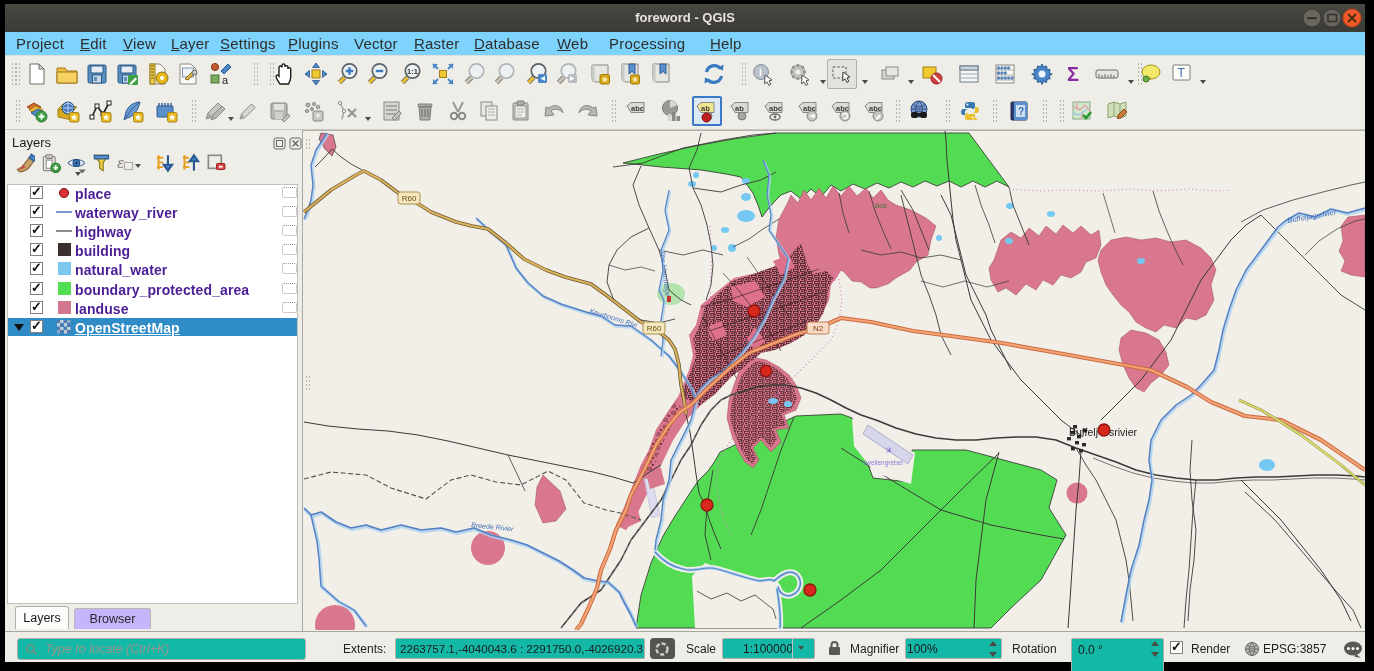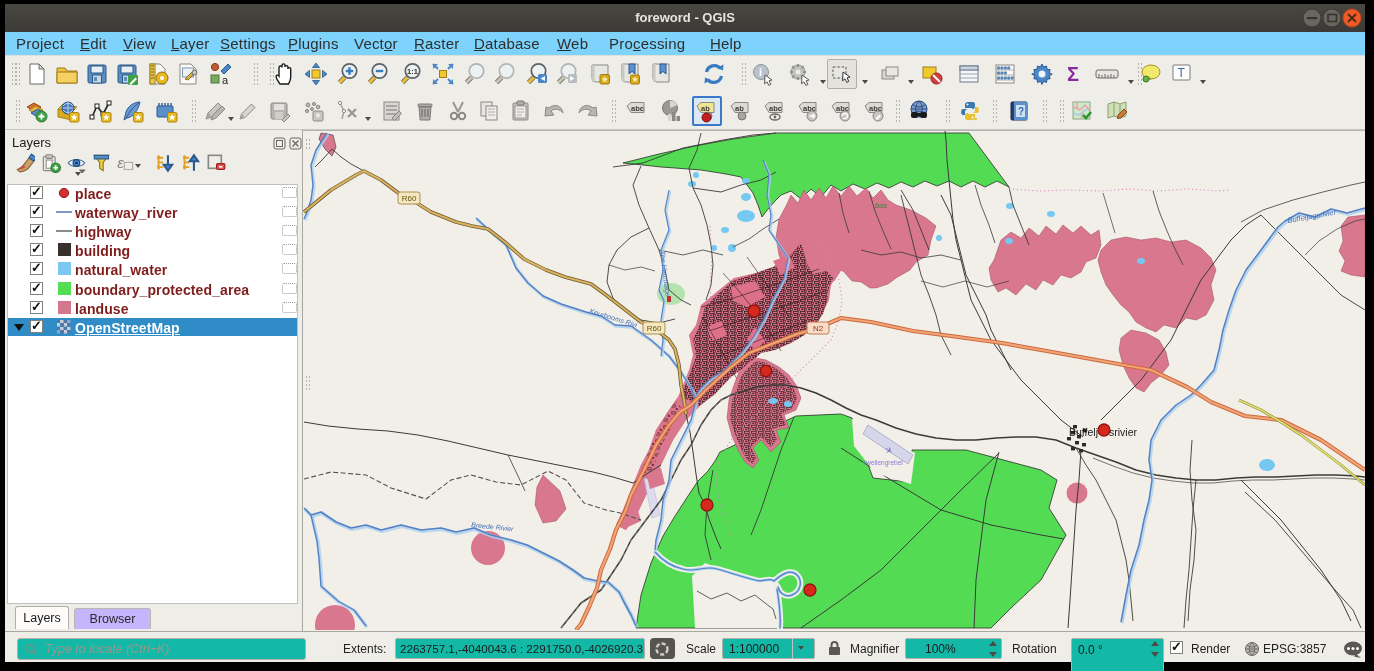--- a/index.html
+++ b/index.html
@@ -12,21 +12,21 @@
 .mi{position:absolute;top:3px;}
 #tb1{position:absolute;left:0;top:52px;width:1360px;height:36px;background:#efede8;}
 #tb2{position:absolute;left:0;top:88px;width:1360px;height:38px;background:#efede8;border-bottom:1px solid #c9c7c1;}
 #main{position:absolute;left:0;top:126px;width:1360px;height:501px;background:#efede8;}
 #dock{position:absolute;left:0;top:0;width:297px;height:501px;}
 #ltitle{position:absolute;left:7px;top:5px;font-size:13px;color:#1c1c1c}
 #llist{position:absolute;left:2px;top:54px;width:291px;height:420px;background:#fff;border:1px solid #c2c0ba}
 #mapwrap{position:absolute;left:297px;top:0px;width:1063px;height:501px;background:#f2efe9;border-left:1px solid #a9a7a1;border-top:1px solid #b4b2ac}
 #status{position:absolute;left:0;top:627px;width:1360px;height:31px;background:#efede8;border-top:1px solid #a9a7a2;font-size:12px;color:#222}
 .inp{position:absolute;background:#14b8a6;border:1px solid #b1afa9;border-radius:2px;font-size:12px;color:#1a1a1a}
-.lay{position:absolute;left:0;width:291px;height:20px;font-size:14px;font-weight:bold;color:#7f1d1d;letter-spacing:0.1px}
+.lay{position:absolute;left:0;width:291px;height:20px;font-size:14px;font-weight:bold;color:#4c1d95;letter-spacing:0.1px}
 .cb{position:absolute;width:13px;height:13px;background:#fff;border:1px solid #82807b;}
 .ck{position:absolute;left:0px;top:-3px;font-size:13px;color:#111;font-weight:bold}
 .chip{position:absolute;right:5px;top:4px;width:15px;height:11px;border:1px dotted #9a9892;border-radius:2px}
 .sep{position:absolute;width:7px;height:26px;
  background-image:radial-gradient(circle,#b5b3ad 1px,transparent 1.1px);background-size:3px 4px;background-position:1px 1px}
 .dd{position:absolute;width:0;height:0;border-left:3.5px solid transparent;border-right:3.5px solid transparent;border-top:4.5px solid #4a4a46}
 </style></head><body>
 <div id="win">
 <div id="title">foreword - QGIS</div>
 <svg style="position:absolute;left:1293px;top:0px" width="68" height="28" viewBox="0 0 68 28">
@@ -756,29 +756,29 @@
         <path d="M8.2 8.2 l3 3" stroke="#8a8880" stroke-width="1.4"></path>
       </svg>
       <div style="position:absolute;left:40px;top:10px;font-style:italic;color:#98968d;font-size:12.5px">Type to locate (Ctrl+K)</div>
       <div style="position:absolute;left:338px;top:10px">Extents:</div>
       <div class="inp" style="left:390px;top:6px;width:250px;height:21px;padding:3px 4px;font-size:11.6px;white-space:nowrap">2263757.1,-4040043.6 : 2291750.0,-4026920.3</div>
       <div style="position:absolute;left:645px;top:6px;width:25px;height:21px;background:#56544f;border-radius:4px"></div>
       <svg style="position:absolute;left:649px;top:9px" width="16" height="16" viewBox="0 0 16 16">
         <circle cx="8" cy="8" r="5.5" fill="none" stroke="#cfcdc7" stroke-width="2.4" stroke-dasharray="4.2 2"></circle>
       </svg>
       <div style="position:absolute;left:681px;top:10px">Scale</div>
-      <div class="inp" style="left:717px;top:6px;width:93px;height:21px;padding:3px 6px">1:100000</div>
+      <div class="inp" style="left:717px;top:6px;width:93px;height:21px;padding:3px 20px">1:100000</div>
       <div style="position:absolute;left:787px;top:6px;width:1px;height:21px;background:#c4c2bc"></div>
       <div class="dd" style="left:793px;top:14px"></div>
       <svg style="position:absolute;left:822px;top:8px" width="15" height="17" viewBox="0 0 15 17">
         <rect x="2" y="7" width="11" height="8" rx="1" fill="#5a5854"></rect>
         <path d="M4.5 7 v-2 a3 3 0 0 1 6 0 v2" fill="none" stroke="#5a5854" stroke-width="2"></path>
       </svg>
       <div style="position:absolute;left:845px;top:10px">Magnifier</div>
-      <div class="inp" style="left:900px;top:6px;width:97px;height:21px;padding:3px 19px">100%</div>
+      <div class="inp" style="left:900px;top:6px;width:97px;height:21px;padding:3px 1px">100%</div>
       <svg style="position:absolute;left:982px;top:8px" width="12" height="18" viewBox="0 0 12 18">
         <path d="M6 1 l4 5 h-8z" fill="#4a4a46"></path>
         <path d="M6 17 l4-5 h-8z" fill="#4a4a46"></path>
       </svg>
       <div style="position:absolute;left:1007px;top:10px">Rotation</div>
       <div class="inp" style="left:1066px;top:6px;width:93px;height:35px;padding:4px 6px">0.0 °</div>
       <svg style="position:absolute;left:1144px;top:8px" width="12" height="18" viewBox="0 0 12 18">
         <path d="M6 1 l4 5 h-8z" fill="#4a4a46"></path>
         <path d="M6 17 l4-5 h-8z" fill="#4a4a46"></path>
       </svg>

